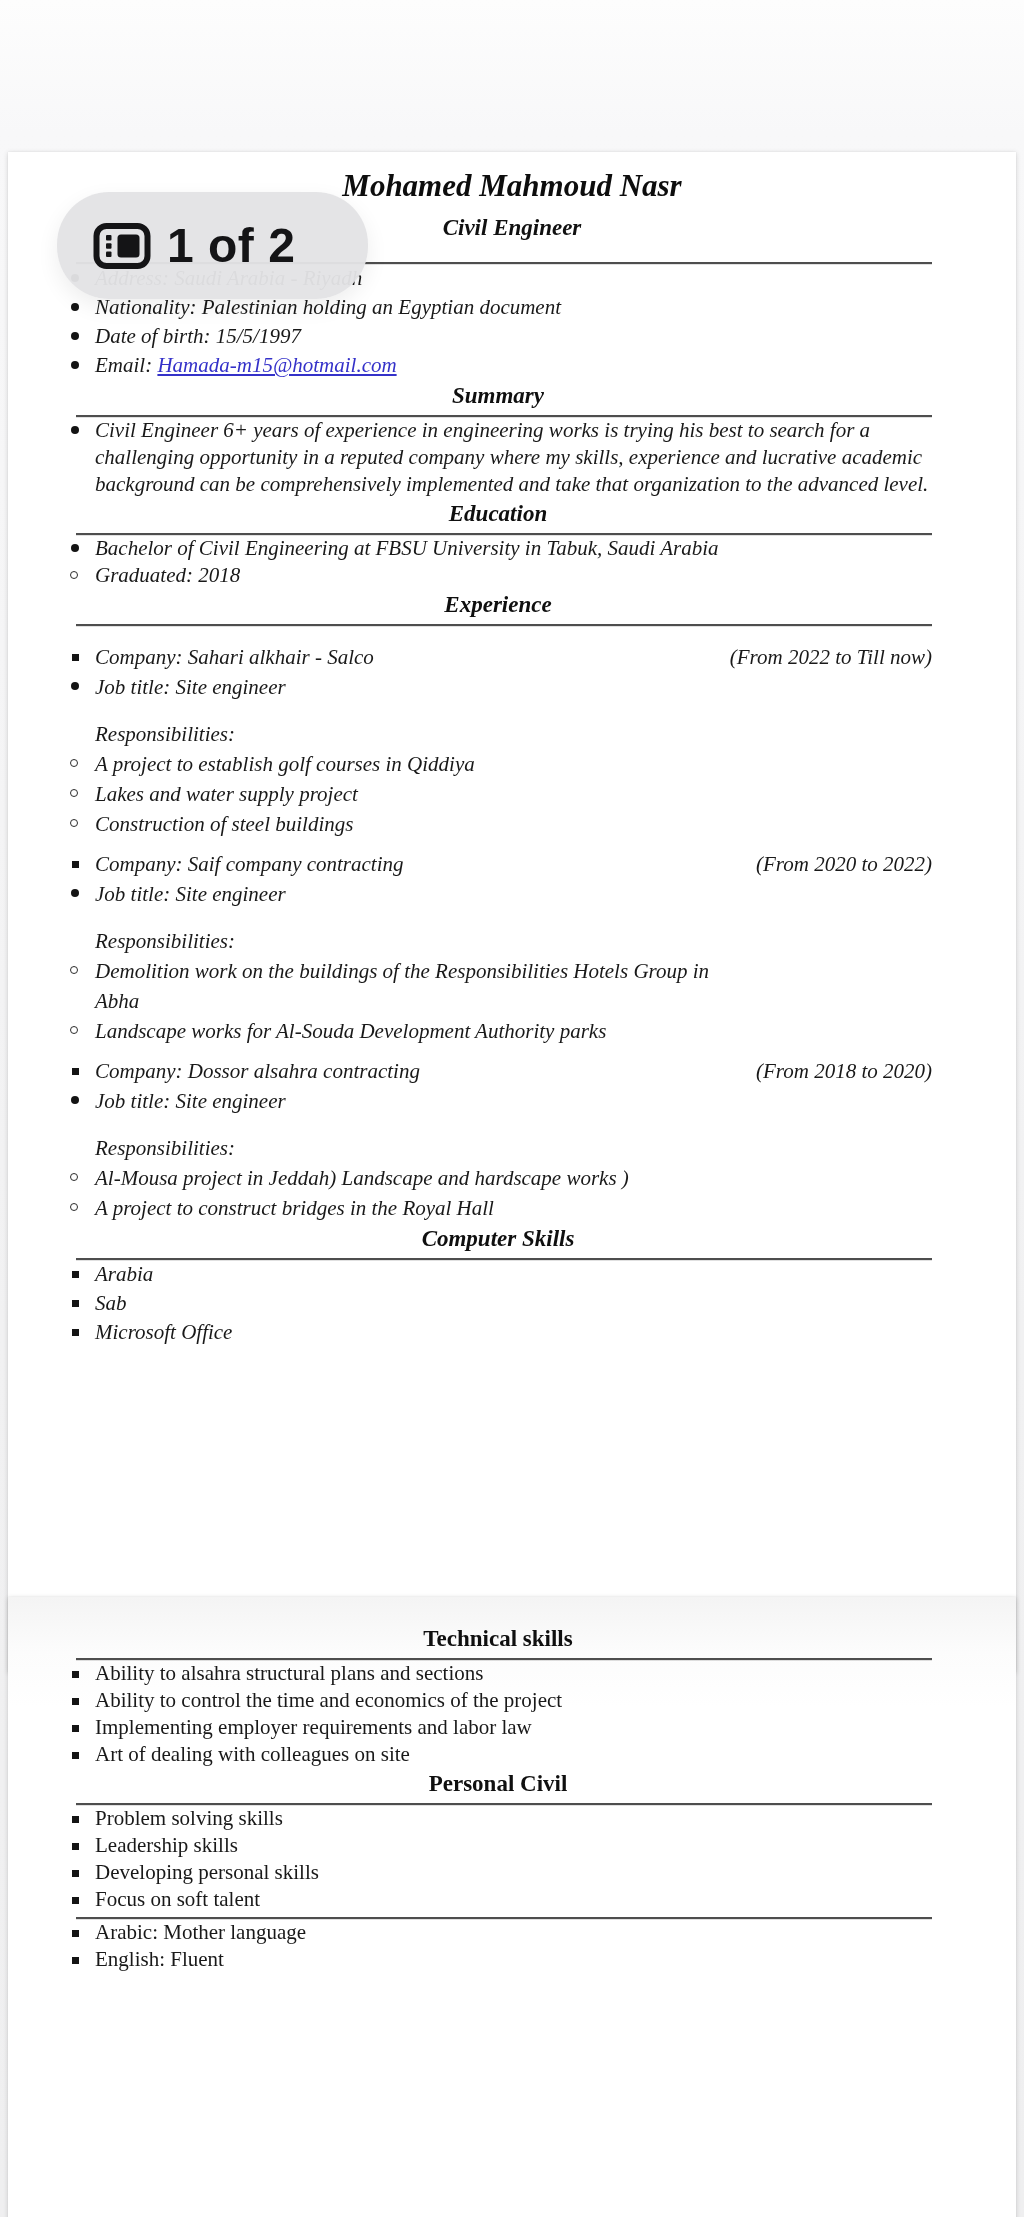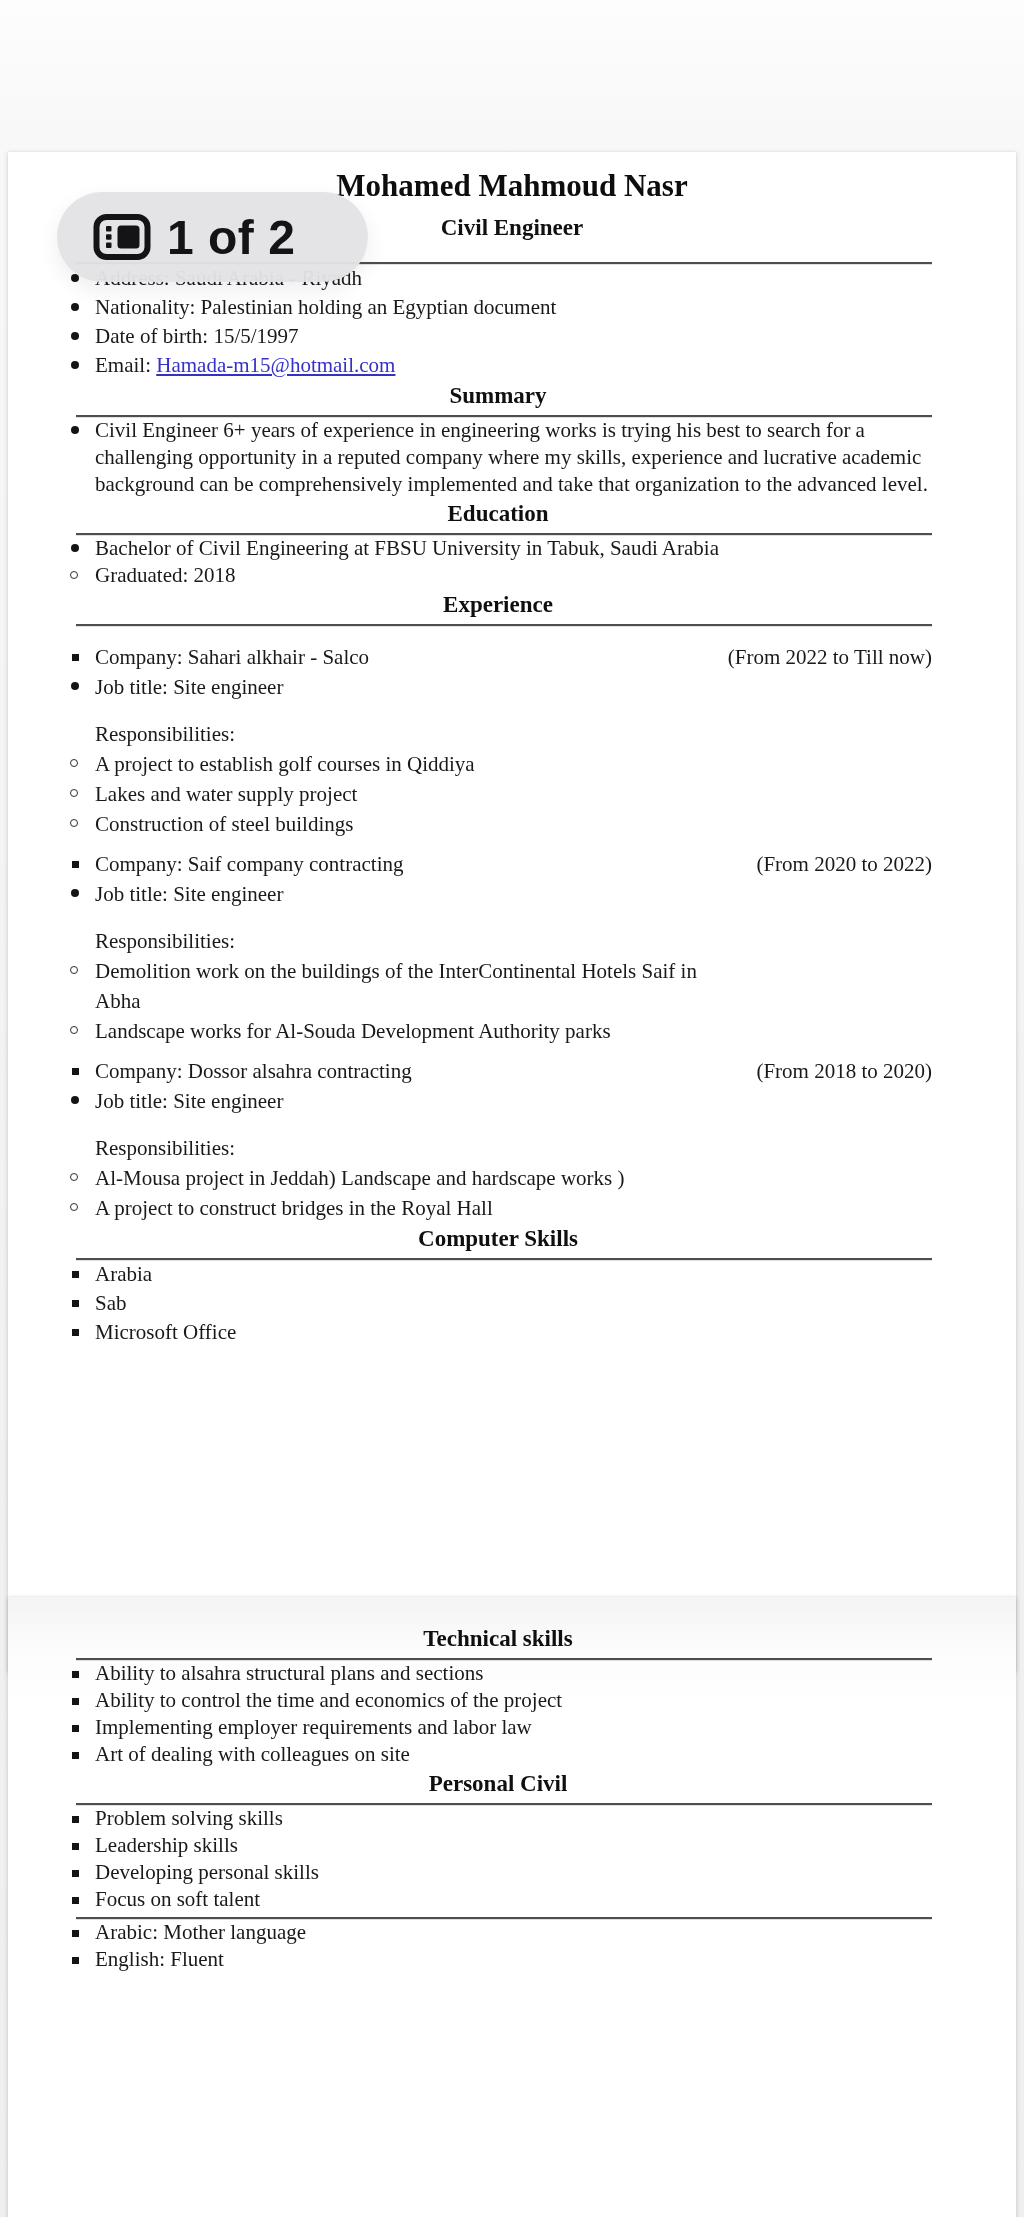--- a/index.html
+++ b/index.html
@@ -11,21 +11,21 @@
     font-family: "Liberation Serif", "DejaVu Serif", serif;
     color: #161616;
   }
 
   
   .sheet {
     position: absolute; left: 8px; right: 8px;
     background: #ffffff;
     box-shadow: 0 1px 5px rgba(0,0,0,0.16), 0 0 1px rgba(0,0,0,0.10);
   }
-  #page1 { top: 152px; height: 1520px; }
+  #page1 { top: 152px; height: 1520px; font-style: italic; }
   #page2 {
     top: 1597px; height: 640px;
     background: linear-gradient(180deg, #f4f4f4 0px, #fcfcfc 55px, #ffffff 110px);
   }
 
   
   .doc-name {
     margin: 14px 0 0; text-align: center;
     font-size: 31px; line-height: 40px; font-weight: 700; color: #0d0d0d;
   }
@@ -87,21 +87,21 @@
 
   .skill-list { margin-top: 12px; }
   .skill-list2 { margin-top: 15px; }
 
   #page2 { padding-top: 0; }
   .p2-pad { padding-top: 26px; }
 
   
   .pill {
     position: absolute; left: 57px; top: 192px;
-    width: 311px; height: 90px;
+    width: 311px; height: 107px;
     background: rgba(227,227,229,0.96);
     border-radius: 52px;
     display: flex; align-items: center;
     padding-left: 36px; box-sizing: border-box;
     box-shadow: 0 8px 22px rgba(0,0,0,0.07);
     z-index: 20;
   }
   .pill-icon { display: inline-flex; margin-right: 16px; }
   .pill-text {
     font-family: "Liberation Sans", "DejaVu Sans", sans-serif;
@@ -158,21 +158,21 @@
       </div>
 
       <div class="job">
         <div class="li square lh30 jobline">
           <span class="jcompany">Company: Saif company contracting</span>
           <span class="jperiod">(From 2020 to 2022)</span>
         </div>
         <div class="li round lh30"><span>Job title: Site engineer</span></div>
         <div class="resp-label">Responsibilities:</div>
         <ul class="plain">
-          <li class="li circle lh30"><span class="resp-wrap" style="display:inline-block">Demolition work on the buildings of the InterContinental Hotels Saif in Abha</span></li>
+          <li class="li circle lh30"><span class="resp-wrap" style="display:inline-block">Demolition work on the buildings of the Responsibilities Hotels Group in Abha</span></li>
           <li class="li circle lh30"><span>Landscape works for Al-Souda Development Authority parks</span></li>
         </ul>
       </div>
 
       <div class="job">
         <div class="li square lh30 jobline">
           <span class="jcompany">Company: Dossor alsahra contracting</span>
           <span class="jperiod">(From 2018 to 2020)</span>
         </div>
         <div class="li round lh30"><span>Job title: Site engineer</span></div>

